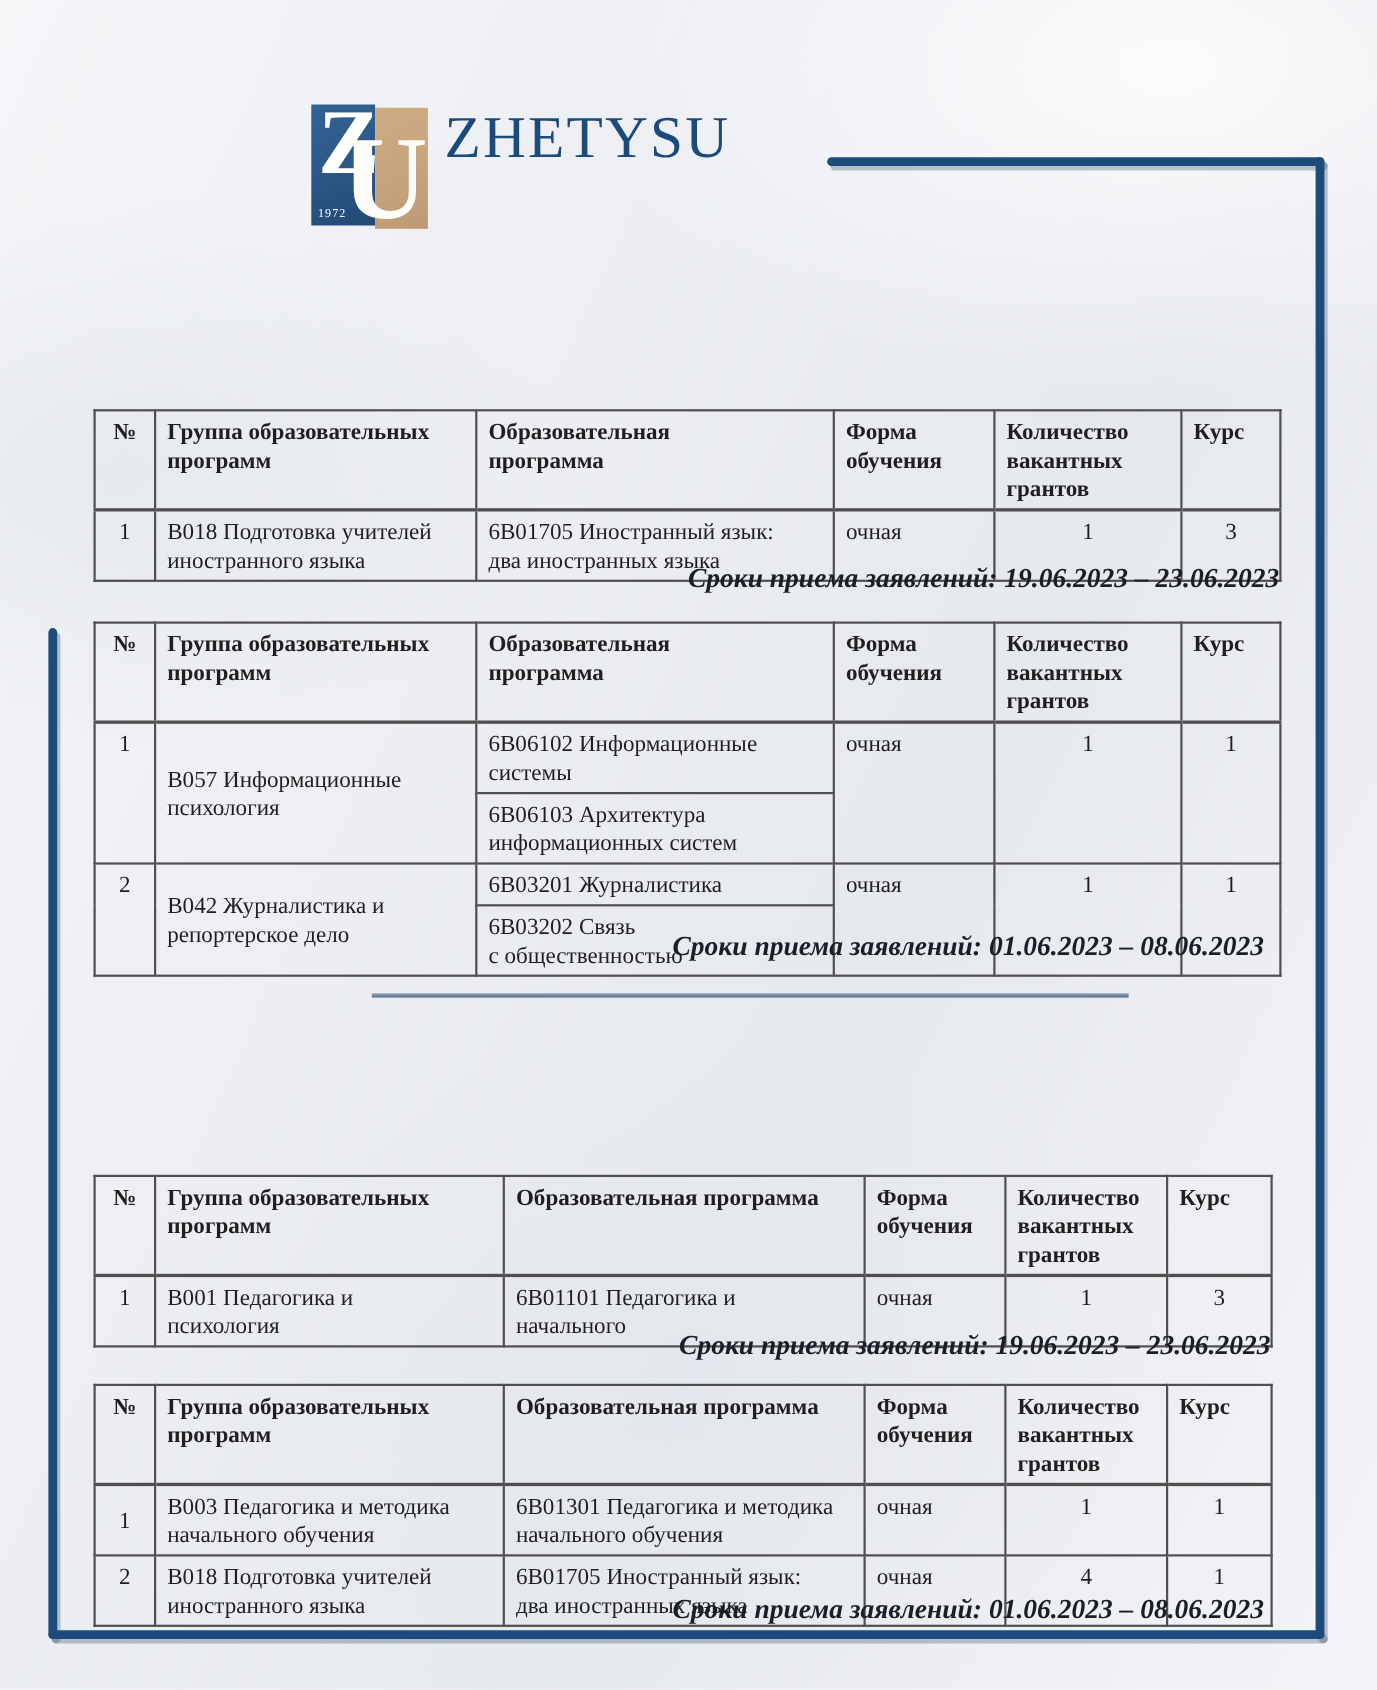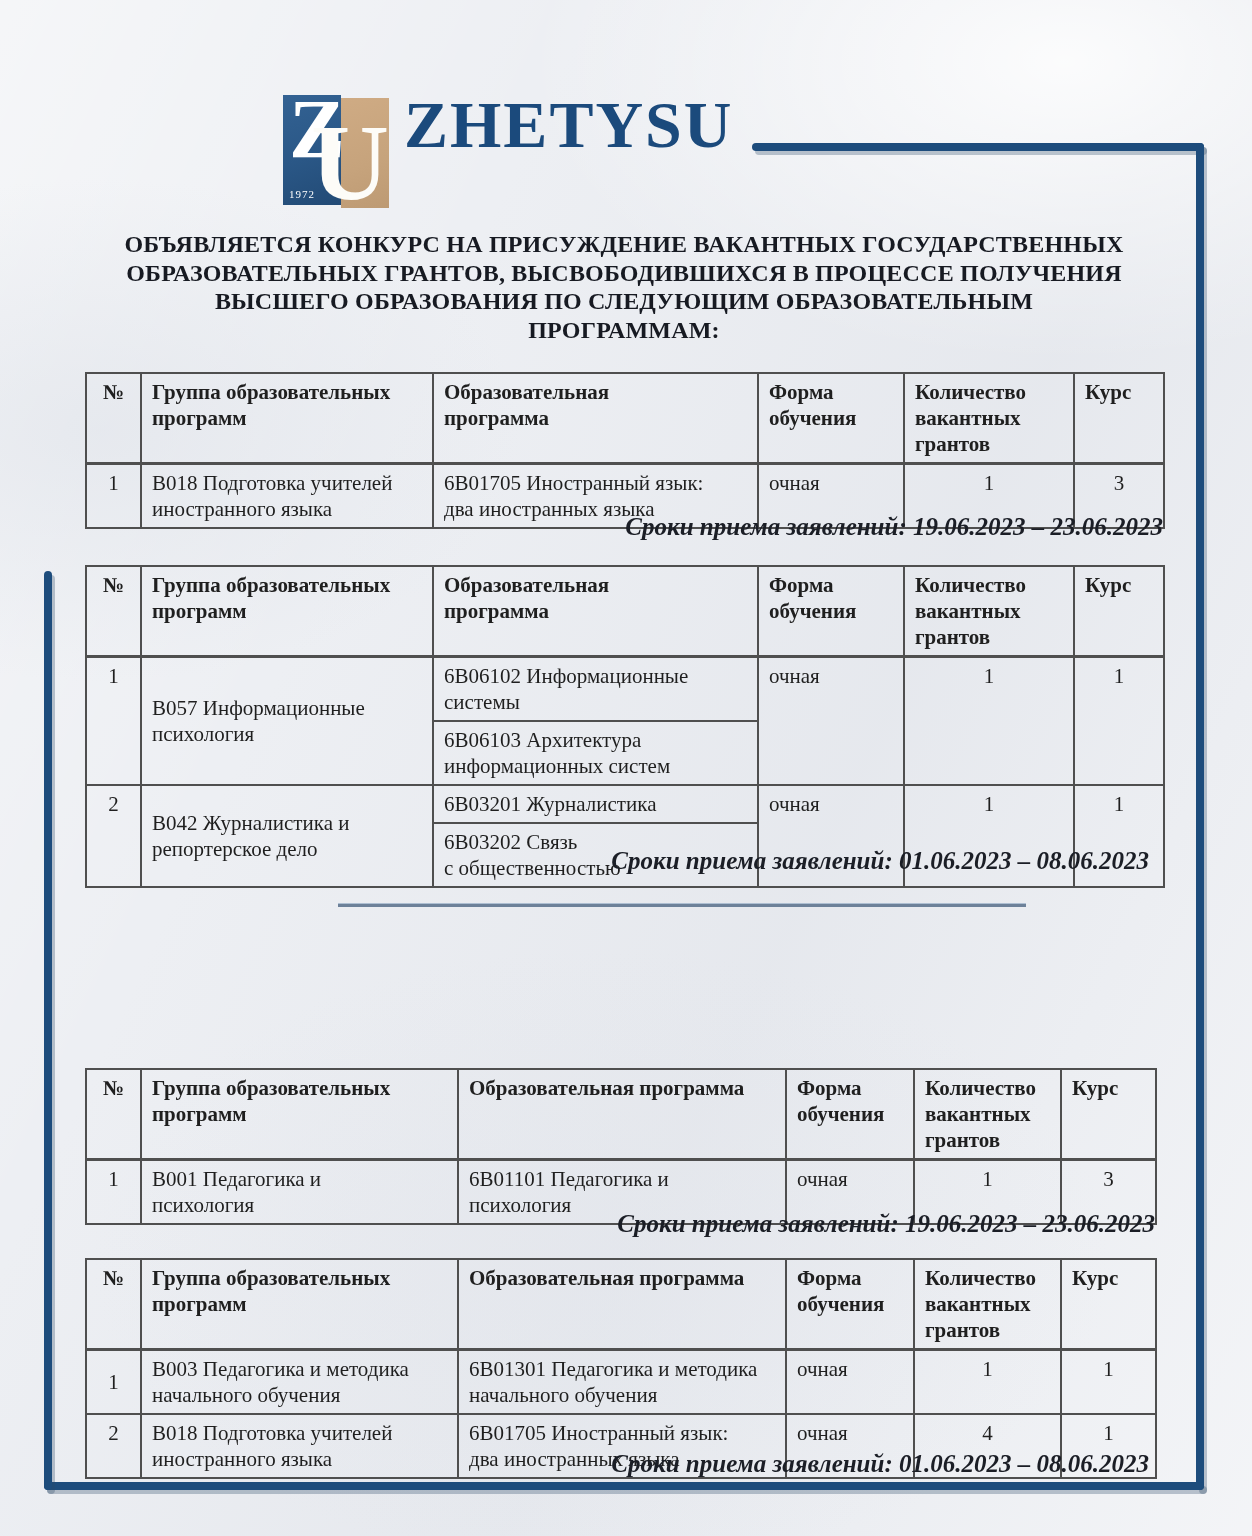--- a/index.html
+++ b/index.html
@@ -30,21 +30,21 @@
                 background:linear-gradient(160deg,#336293 0%, #2a5786 55%, #224a75 100%); }
   .mark-right { position:absolute; left:58px; top:3px; width:48px; height:110px;
                 background:linear-gradient(160deg,#cfab84 0%, #c6a37c 60%, #bd9a73 100%); }
   .mono-z { position:absolute; left:6px; top:-7px; font-size:84px; line-height:1;
             font-weight:bold; color:#ffffff; }
   .mono-u { position:absolute; left:28px; top:14px; font-size:108px; line-height:1;
             font-weight:bold; color:#fdfcf8; }
   .mono-year { position:absolute; left:6px; bottom:8px; font-size:11px; color:#ffffff;
                letter-spacing:1px;text-align:center; }
   .logo-name { margin-left:15px; padding-top:2px; }
-  .uni-name1 { font-weight:bold; font-size:66px; line-height:56px; color:#1b4a7c; letter-spacing:2px; }
+  .uni-name1 { font-weight:normal; font-size:54px; line-height:56px; color:#1b4a7c; letter-spacing:2px; }
   .uni-name2 { font-weight:bold; font-size:46px; line-height:48px; color:#1b4a7c; letter-spacing:1px; }
 
   
   .heading { position:absolute; left:85px; width:1078px; margin:0;
              font-weight:bold; font-size:24px; line-height:28.5px; text-align:center;
              color:#171a22; white-space:pre-line; letter-spacing:.2px; }
   #heading1 { top:230px; }
   #heading2 { top:928px; }
 
   .deadline { position:absolute; left:85px; width:1078px; margin:0;
@@ -92,24 +92,20 @@
       <div class="mark-right"></div>
       <span class="mono-z">Z</span>
       <span class="mono-u">U</span>
       <span class="mono-year">1972</span>
     </div>
     <div class="logo-name">
       <div class="uni-name1">ZHETYSU</div>
     </div>
   </header>
 
-  <h1 class="heading" id="heading1">ОБЪЯВЛЯЕТСЯ КОНКУРС НА ПРИСУЖДЕНИЕ ВАКАНТНЫХ ГОСУДАРСТВЕННЫХ
-ОБРАЗОВАТЕЛЬНЫХ ГРАНТОВ, ВЫСВОБОДИВШИХСЯ В ПРОЦЕССЕ ПОЛУЧЕНИЯ
-ВЫСШЕГО ОБРАЗОВАНИЯ ПО СЛЕДУЮЩИМ ОБРАЗОВАТЕЛЬНЫМ
-ПРОГРАММАМ:</h1>
 
   <table class="grants" id="table1">
     <colgroup>
         <col style="width:55px">
         <col style="width:292px">
         <col style="width:325px">
         <col style="width:146px">
         <col style="width:170px">
         <col style="width:90px">
       </colgroup>
@@ -218,21 +214,21 @@
       <th>Количество
 вакантных
 грантов</th>
       <th>Курс</th>
     </tr>
     <tr class="r2">
       <td class="ac">1</td>
       <td>В001 Педагогика и
 психология</td>
       <td>6В01101  Педагогика и
-психология</td>
+начального</td>
       <td>очная</td>
       <td class="ac">1</td>
       <td class="ac">3</td>
     </tr>
   </tbody>
     </table>
   <p class="deadline" id="deadline3">Сроки приема заявлений: 19.06.2023 – 23.06.2023</p>
 
   <table class="grants" id="table4">
     <colgroup>

